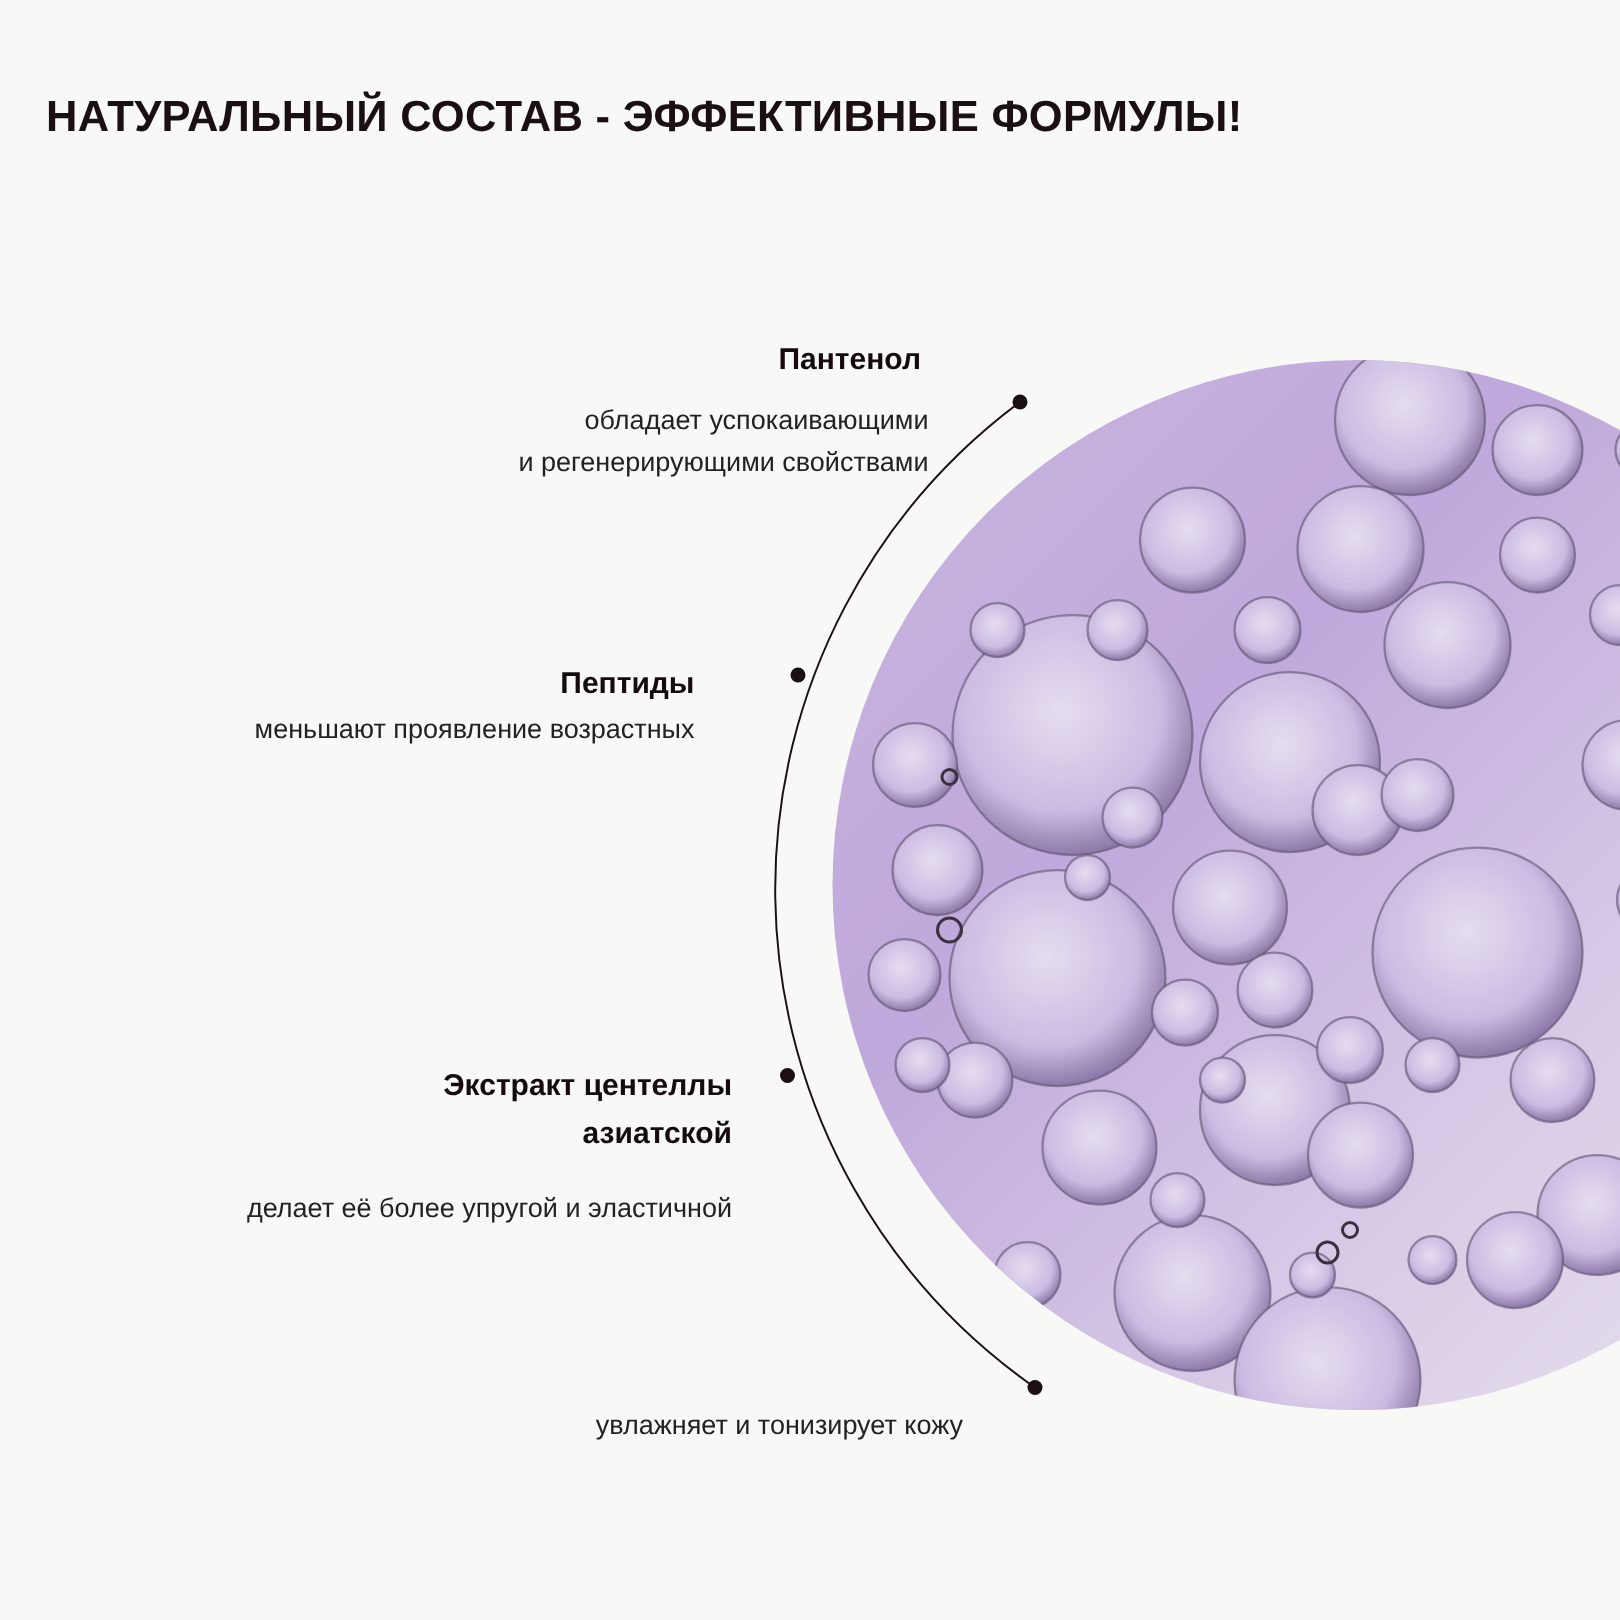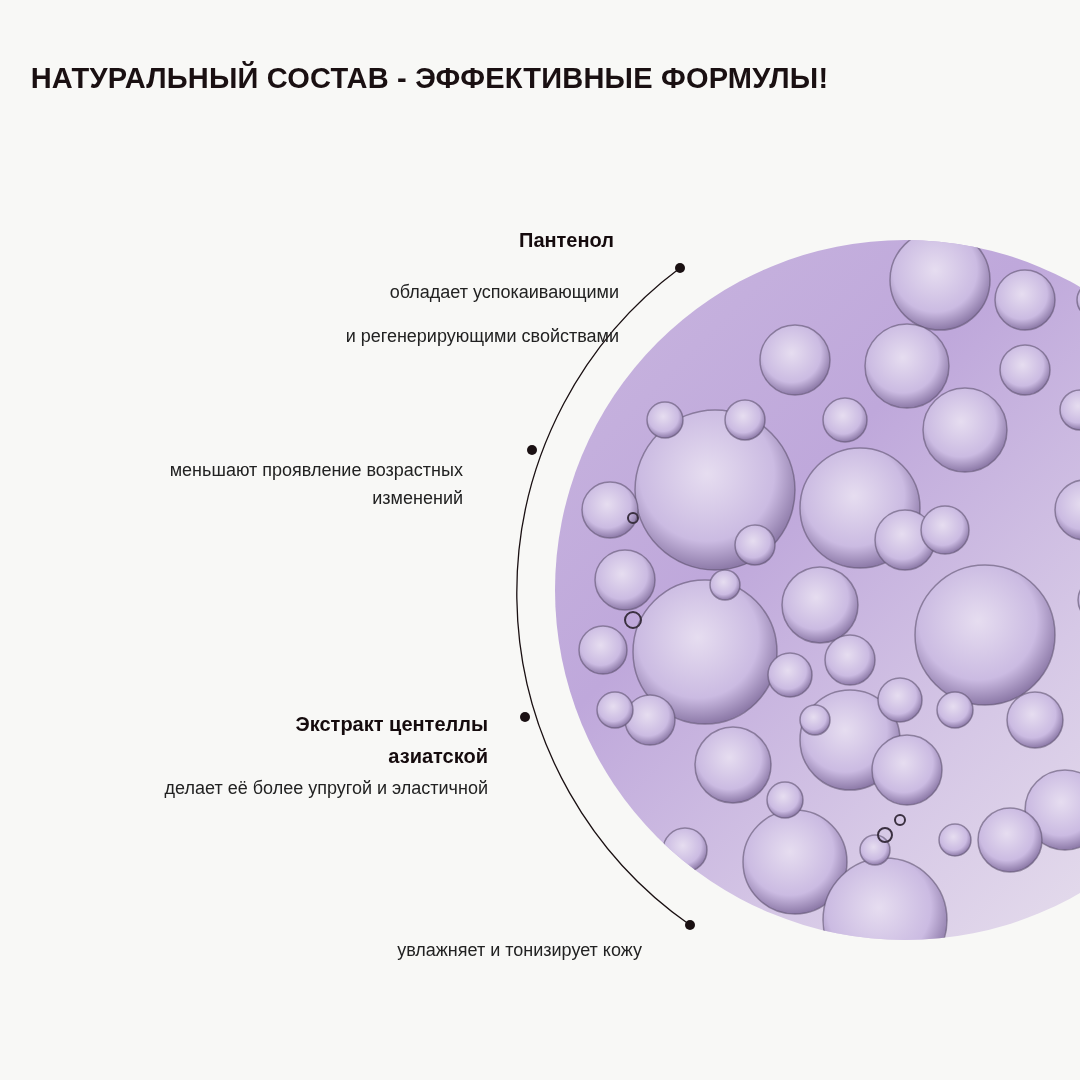--- a/index.html
+++ b/index.html
@@ -16,21 +16,21 @@
   }
   .bubble-circle {
     position: absolute; left: 555px; top: 240px; width: 700px; height: 700px;
     border-radius: 50%; overflow: hidden;
     background: linear-gradient(135deg, #c9b6df 0%, #bfa8db 35%, #d6c8e6 65%, #ece6ef 100%);
   }
   .bubble-circle svg { position: absolute; left: 0; top: 0; }
   .arc { position: absolute; left: 0; top: 0; pointer-events: none; }
   .item { position: absolute; text-align: right; }
   .item .name { font-size: 20px; font-weight: 700; line-height: 32px; color: #150b0d; }
-  .item .desc { font-size: 18px; line-height: 28px; color: #222; margin-top: 16px; }
+  .item .desc { font-size: 18px; line-height: 28px; color: #222; margin-top: 0; }
 </style>
 </head>
 <body>
 
 <div class="title">НАТУРАЛЬНЫЙ СОСТАВ - ЭФФЕКТИВНЫЕ ФОРМУЛЫ!</div>
 
 <div class="bubble-circle">
   <svg width="700" height="700" viewBox="0 0 700 700">
     <defs>
       <radialGradient id="bub" cx="45%" cy="40%" r="60%">
@@ -108,30 +108,30 @@
   <circle cx="680" cy="268" r="5" fill="#1a1012"></circle>
   <circle cx="532" cy="450" r="5" fill="#1a1012"></circle>
   <circle cx="525" cy="717" r="5" fill="#1a1012"></circle>
   <circle cx="690" cy="925" r="5" fill="#1a1012"></circle>
 </svg>
 
 <div class="item" style="right:466px; top:224px;">
   <div class="name">Пантенол</div>
 </div>
 <div class="item" style="right:461px; top:262px;">
-  <div class="desc" style="margin-top:16px">обладает успокаивающими</div>
-  <div class="desc" style="margin-top:16px">и регенерирующими свойствами</div>
+  <div class="desc" style="margin-top:4px">обладает успокаивающими</div>
+  <div class="desc" style="margin-top:0">и регенерирующими свойствами</div>
 </div>
 
 <div class="item" style="right:617px; top:440px;">
+  <div class="name">Пептиды</div>
   <div class="desc">меньшают проявление возрастных</div>
-  <div class="desc" style="margin-top:0">изменений</div>
 </div>
 
 <div class="item" style="right:592px; top:708px;">
   <div class="name">Экстракт центеллы</div>
   <div class="name">азиатской</div>
-  <div class="desc" style="margin-top:2px">делает её более упругой и эластичной</div>
+  <div class="desc" style="margin-top:19px">делает её более упругой и эластичной</div>
 </div>
 
 <div class="item" style="right:438px; top:920px;">
   <div class="desc" style="margin-top:16px">увлажняет и тонизирует кожу</div>
 </div>
 
 </body></html>

